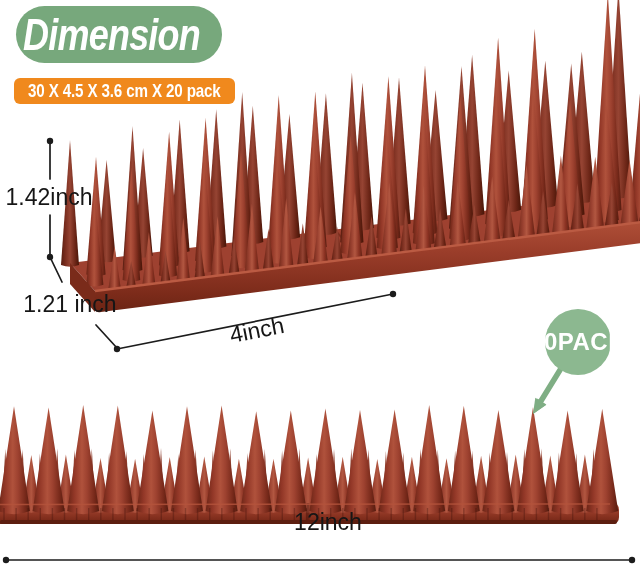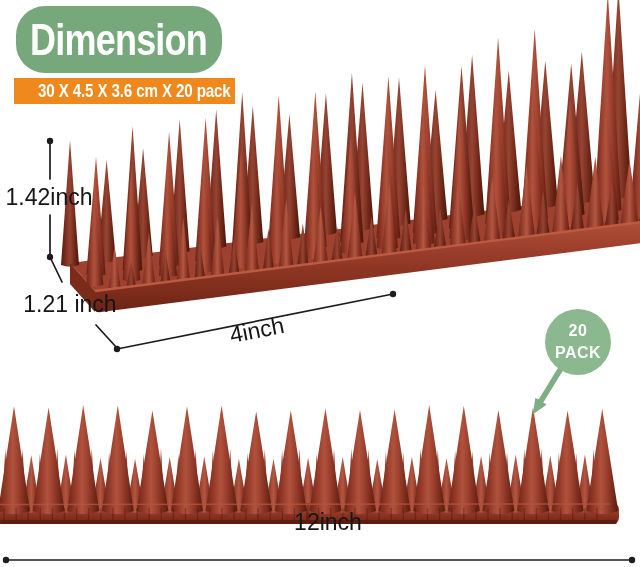--- a/index.html
+++ b/index.html
@@ -1,38 +1,38 @@
 <!DOCTYPE html>
 <html><head>
 <meta charset="utf-8">
 <style>
   html,body{margin:0;padding:0;background:#ffffff;}
   body{width:640px;height:567px;overflow:hidden;font-family:"Liberation Sans",sans-serif;}
   .stage{position:relative;width:640px;height:567px;background:#fff;overflow:hidden;}
   #scene{position:absolute;left:0;top:0;width:640px;height:567px;}
 
-  .badge{position:absolute;left:16px;top:6px;width:206px;height:67px;border-radius:29px;
-         display:flex;align-items:center;justify-content:center;z-index:3;}
+  .badge{position:absolute;left:16px;top:6px;width:206px;height:57px;border-radius:29px;
+         display:flex;align-items:center;justify-content:flex-end;z-index:3;font-style:italic;}
   .badge span{color:#fff;font-weight:bold;font-size:45px;letter-spacing:-1px;
               transform:scaleX(.8);white-space:nowrap;}
   .spec{position:absolute;left:14px;top:78px;width:221px;height:26px;z-index:3;
-        display:flex;align-items:center;}
+        display:flex;align-items:center;justify-content:center;border-radius:6px;}
   .spec span{color:#fff;font-weight:bold;font-size:19px;letter-spacing:-.2px;
              transform:scaleX(.8);white-space:nowrap;}
 
   .dim{position:absolute;color:#161616;font-size:23px;text-align:center;
        white-space:nowrap;z-index:4;}
   #lbl-height{left:-3px;top:184px;width:104px;}
   #lbl-depth{left:12px;top:291px;width:116px;}
   #lbl-width{left:207px;top:317px;width:100px;transform:rotate(-11deg);}
   #lbl-length{left:278px;top:509px;width:100px;}
 
   .pack{position:absolute;left:545px;top:309px;width:66px;height:66px;border-radius:50%;
-        color:#fff;display:flex;flex-direction:column;align-items:center;justify-content:center;
-        font-weight:bold;font-size:16px;line-height:22px;z-index:4;letter-spacing:.5px;}
+        color:#fff;display:flex;flex-direction:row;align-items:center;justify-content:center;
+        font-weight:bold;font-size:24px;line-height:22px;z-index:4;letter-spacing:.5px;}
 </style>
 </head>
 <body>
 
 <div class="stage">
 
   <svg id="scene" viewBox="0 0 640 567" xmlns="http://www.w3.org/2000/svg">
       <defs>
         <linearGradient id="gM" x1="0" y1="0" x2="1" y2="0">
           <stop offset="0" stop-color="#6a2516"></stop>

